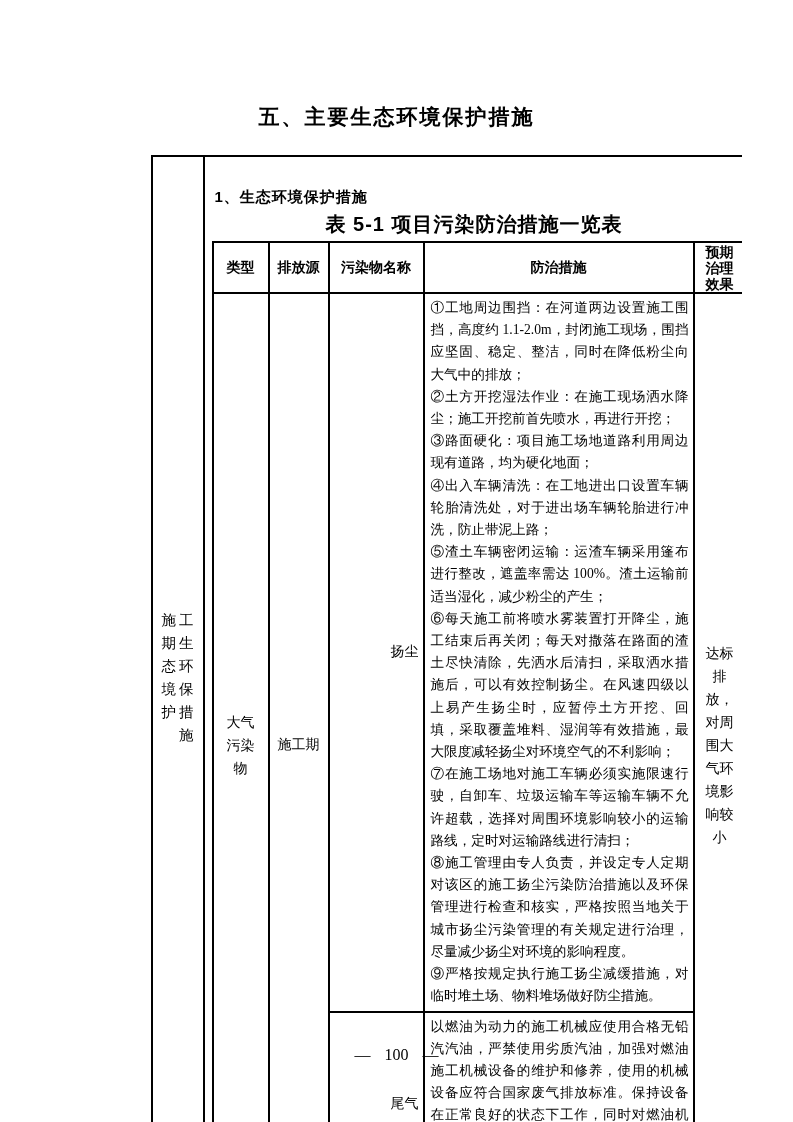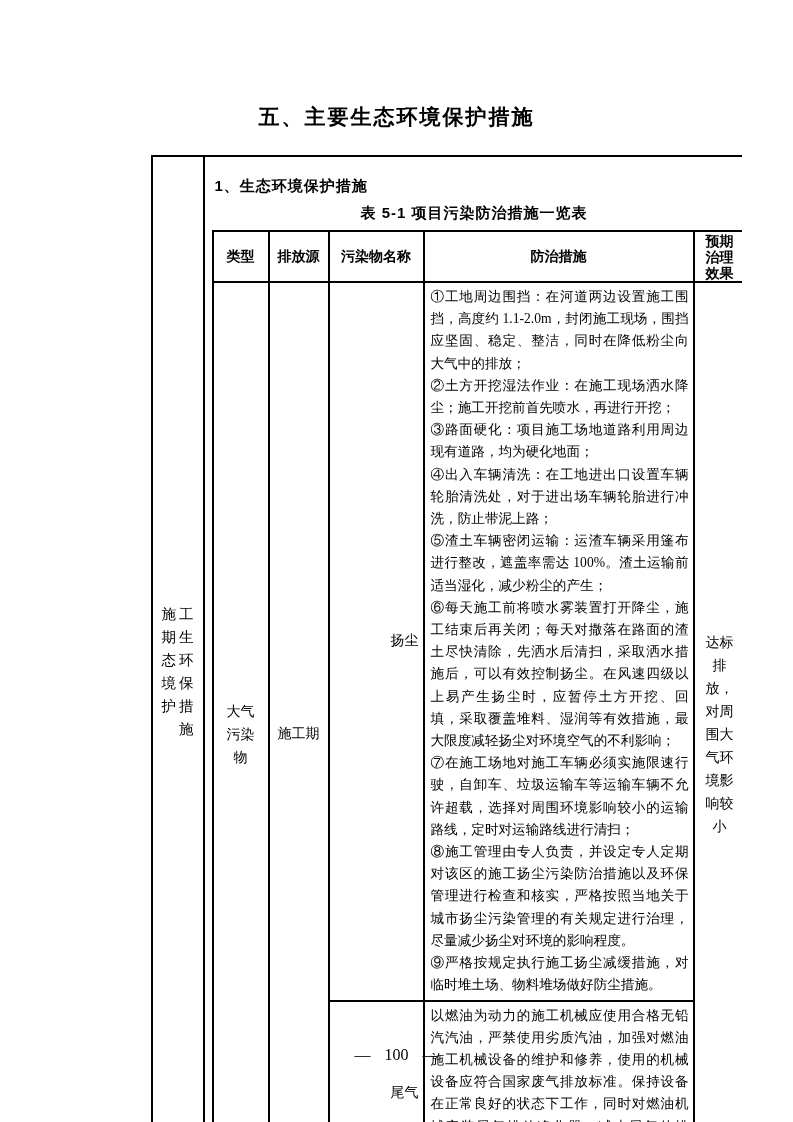--- a/index.html
+++ b/index.html
@@ -28,25 +28,25 @@
   }
   .side-label {
     width:38px; text-align:right;
     font-size:14.5px; line-height:23px; letter-spacing:3px;
     word-break:break-all;
   }
   .content-region { flex:1 1 auto; min-width:0; display:flex; flex-direction:column; }
   .section-heading {
     font-family:"Liberation Sans","DejaVu Sans",sans-serif;
     font-weight:700; font-size:15px; line-height:22px;
-    padding:18px 0 0 10px; letter-spacing:1px;
+    padding:6px 0 0 10px; letter-spacing:1px;margin-top:23px;
   }
   .table-caption {
     font-family:"Liberation Sans","DejaVu Sans",sans-serif;
-    font-weight:700; font-size:15px; line-height:22px;
+    font-weight:700; font-size:20px; line-height:22px;
     text-align:center; padding:5px 0 6px 0; letter-spacing:1px;
   }
   table.inner-table {
     border-collapse:collapse; table-layout:fixed;
     margin:0 3px 0 7px; width:533px;
   }
   .inner-table th, .inner-table td {
     border:2px solid #000; box-sizing:border-box;
     font-size:14px; vertical-align:middle;
   }

